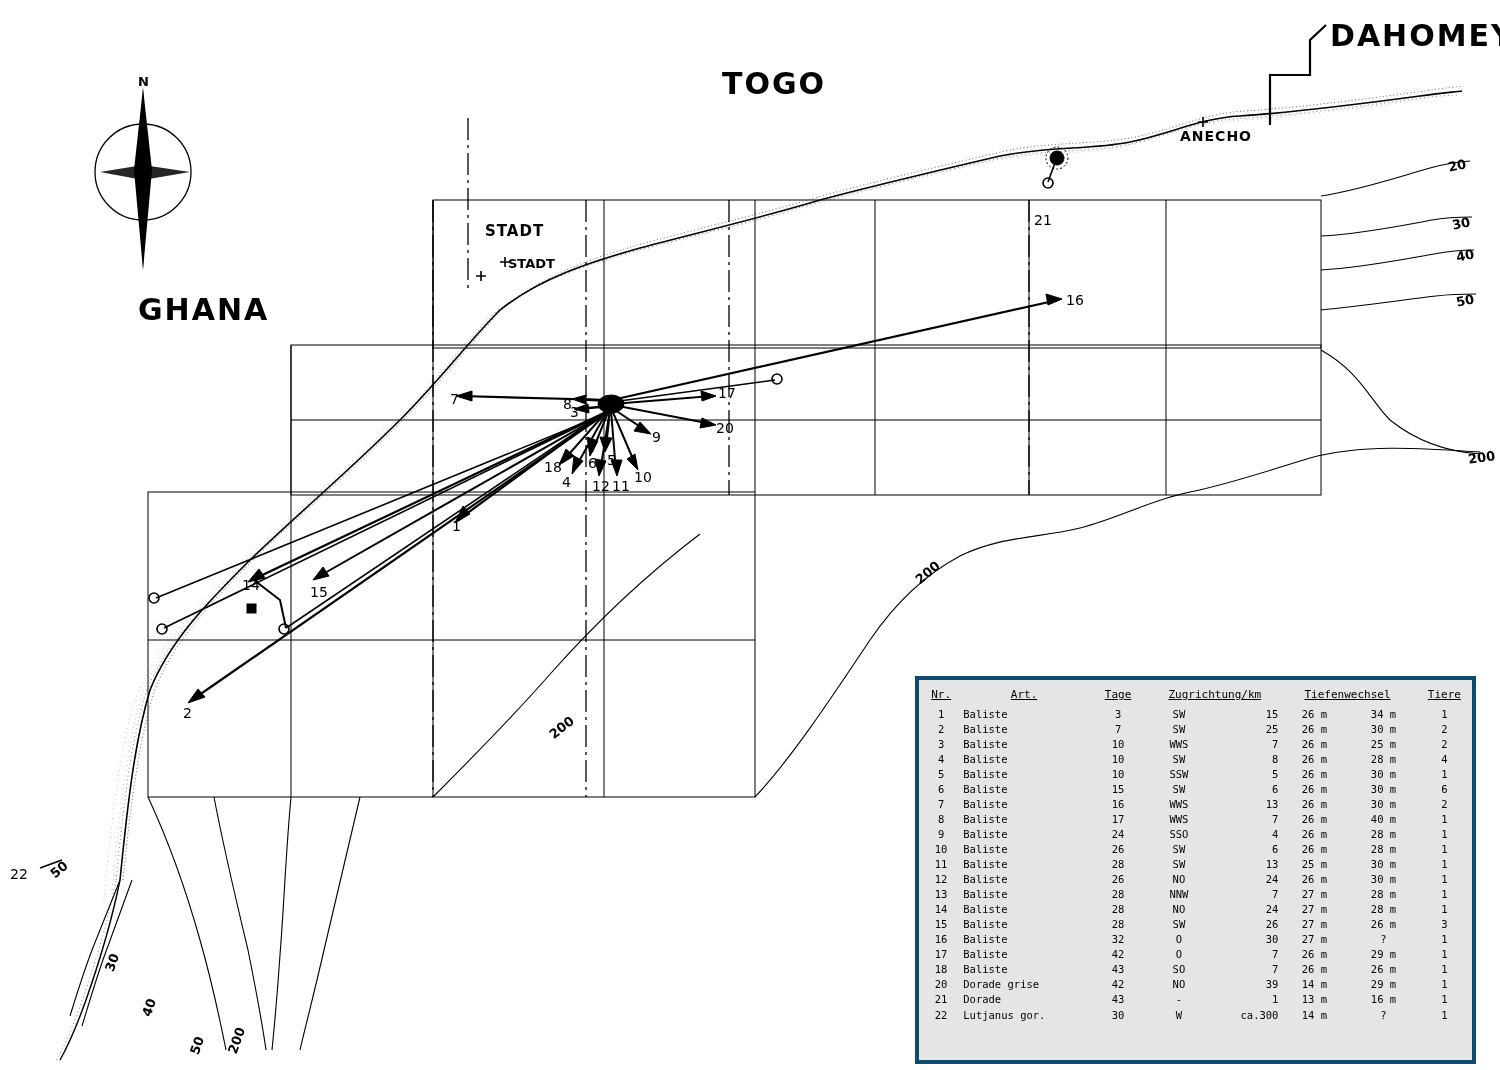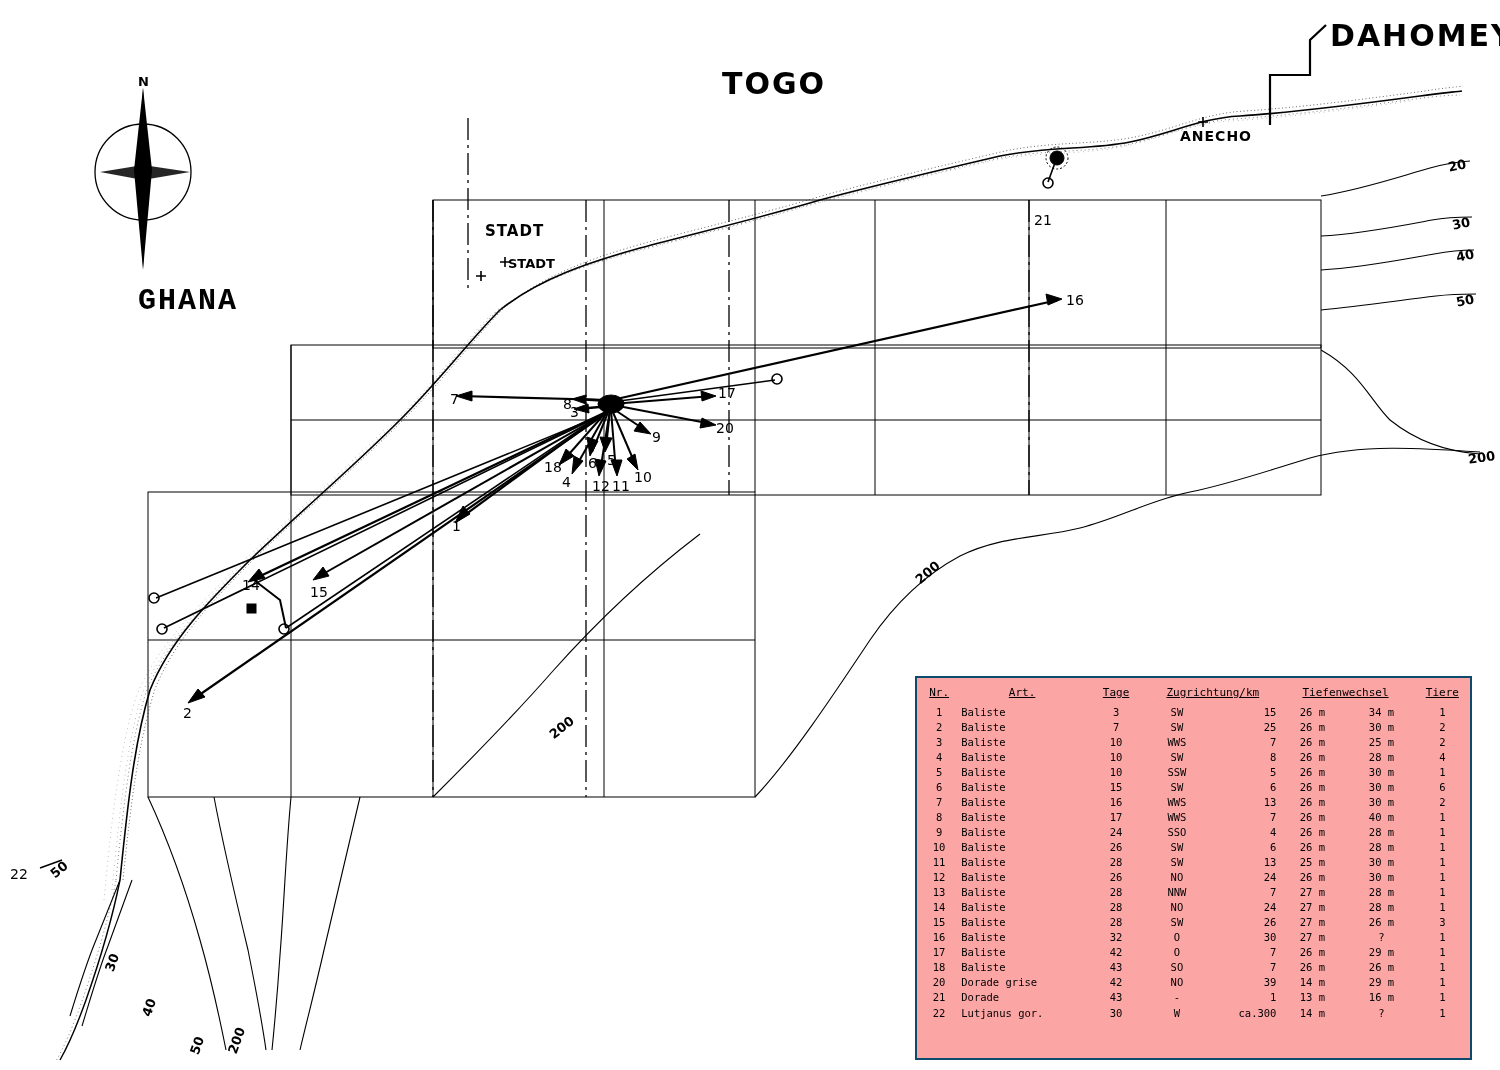--- a/index.html
+++ b/index.html
@@ -8,21 +8,21 @@
   #map{position:absolute;left:0;top:0;width:1500px;height:1070px;}
   .lbl{position:absolute;white-space:nowrap;}
   .country{font-size:30px;font-weight:bold;letter-spacing:2px;font-family:"DejaVu Sans",sans-serif;}
   .place{font-size:15px;font-weight:bold;letter-spacing:1px;font-family:"DejaVu Sans",sans-serif;}
   .small{font-size:13px;font-family:"DejaVu Sans",sans-serif;}
   .num{font-size:14px;font-family:"DejaVu Sans",sans-serif;}
   .depth{font-size:13px;font-family:"DejaVu Sans",sans-serif;font-weight:bold;}
   .ncompass{font-size:13px;font-weight:bold;font-family:"DejaVu Sans",sans-serif;}
   
   #legend{position:absolute;left:915px;top:676px;width:553px;height:380px;
-          border:2px solid #0c4a6e;background:#fca5a5;}
+          border:4px solid #0c4a6e;background:#e5e5e5;}
   #legend table{border-collapse:collapse;width:100%;font-family:"DejaVu Sans Mono","Liberation Mono",monospace;
           font-size:10.5px;margin-top:6px;}
   #legend th{font-weight:normal;text-decoration:underline;font-size:11px;padding:2px 0 6px 0;text-align:center;}
   #legend td{padding:0.6px 0;text-align:center;line-height:1.32;}
   #legend td.l{text-align:left;}
   #legend td.r{text-align:right;}
   .c-nr{width:8%}.c-art{width:22%}.c-tage{width:12%}.c-dir{width:10%}.c-km{width:13%}
   .c-t1{width:13%}.c-t2{width:12%}.c-tiere{width:10%}
 </style>
 </head>
@@ -187,21 +187,21 @@
     <path d="M62,860 L40,868" stroke-width="1.6"></path>
   </g>
 
   <g stroke="#000" stroke-width="1.6">
     <path d="M476,276 L486,276 M481,271 L481,281"></path>
     <path d="M500,262 L510,262 M505,257 L505,267"></path>
     <path d="M1198,122 L1208,122 M1203,117 L1203,127"></path>
   </g>
 </svg>
 
-<div class="lbl country" style="left:138px;top:284px;font-family:Liberation Mono, monospace;">GHANA</div>
+<div class="lbl country" style="left:138px;top:292px;">GHANA</div>
 <div class="lbl country" style="left:722px;top:66px;">TOGO</div>
 <div class="lbl country" style="left:1330px;top:18px;">DAHOMEY</div>
 
 <div class="lbl place" style="left:485px;top:222px;">STADT</div>
 <div class="lbl small" style="left:508px;top:256px;font-weight:bold;">STADT</div>
 <div class="lbl place" style="left:1180px;top:100px;font-size:14px;margin-top:28px;">ANECHO</div>
 
 <div class="lbl ncompass" style="left:138px;top:74px;">N</div>
 
 <div class="lbl depth" style="left:1448px;top:158px;transform:rotate(-12deg);">20</div>

